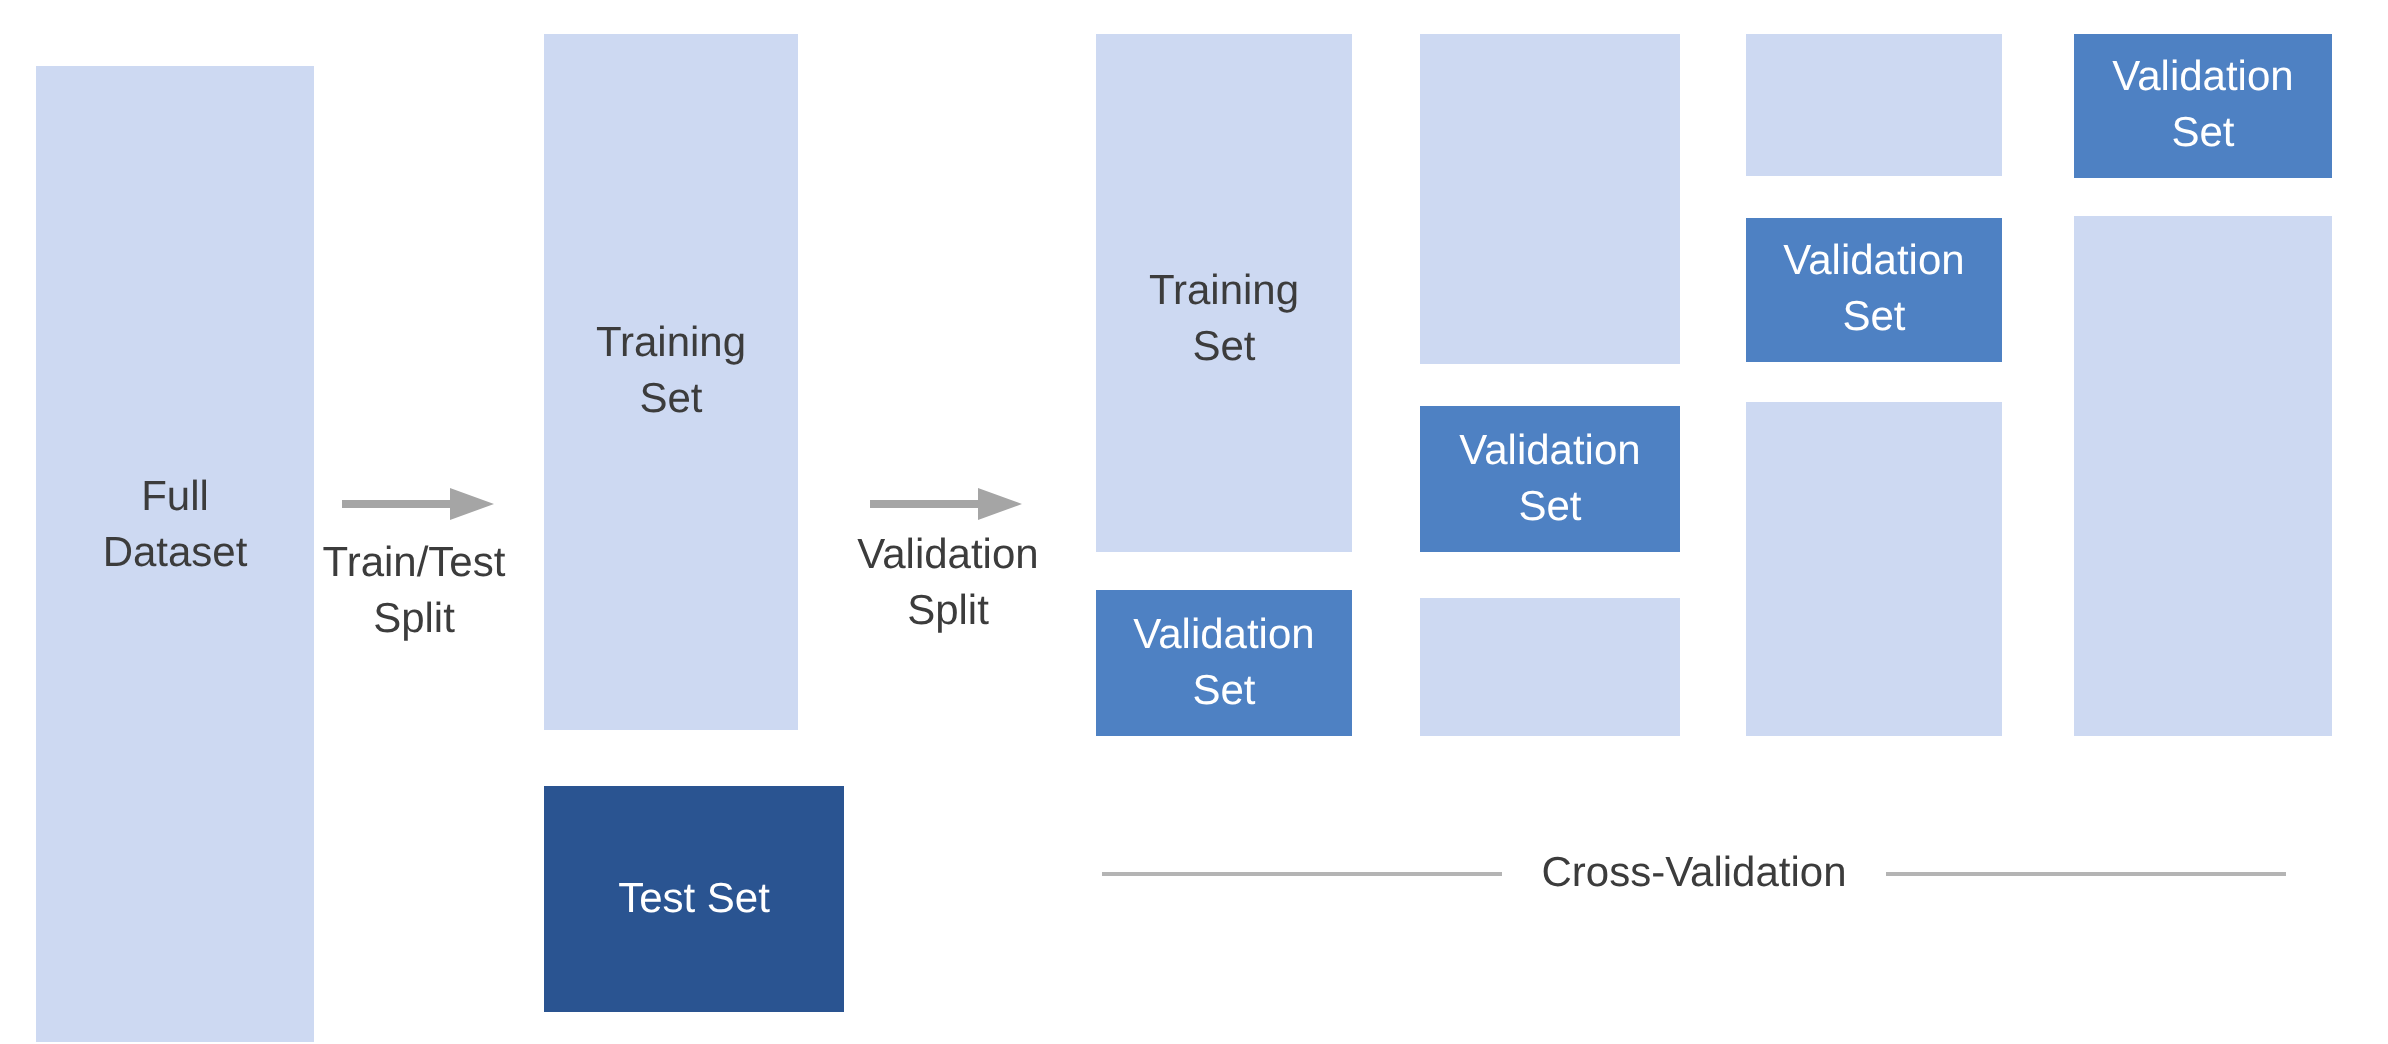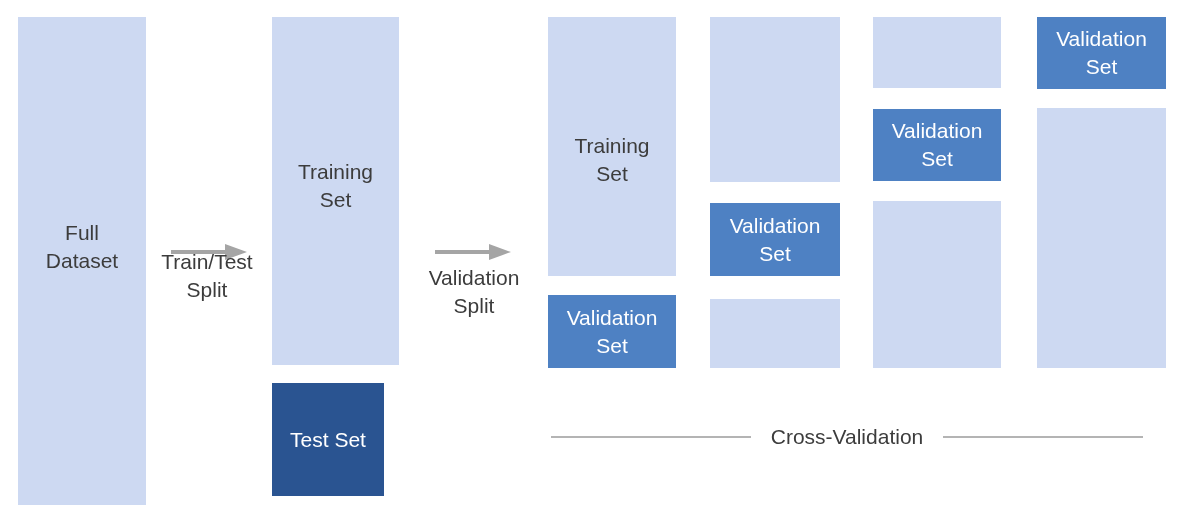--- a/index.html
+++ b/index.html
@@ -73,38 +73,38 @@
     line-height: 28px;
     color: var(--text-dark);
     white-space: nowrap;
   }
 </style>
 </head>
 <body>
 
 <div class="stage">
 
-  <div class="box light" style="left:18px; top:17px; width:128px; height:488px; padding-bottom:28px;">
+  <div class="box light" style="left:18px; top:33px; width:139px; height:488px; padding-bottom:28px;">
     <span class="lbl">Full
 Dataset</span>
   </div>
 
   <div class="arrow" style="left:171px; top:243px; width:76px; height:17px;">
     <span class="shaft"></span>
     <span class="head"></span>
   </div>
-  <div class="arrow-label" style="left:142px; top:248px;">Train/Test
+  <div class="arrow-label" style="left:142px; top:268px;">Train/Test
 Split</div>
 
   <div class="box light" style="left:272px; top:17px; width:127px; height:348px; padding-bottom:10px;">
     <span class="lbl">Training
 Set</span>
   </div>
 
-  <div class="box dark" style="left:272px; top:383px; width:112px; height:113px;">
+  <div class="box dark" style="left:272px; top:393px; width:150px; height:113px;">
     <span class="lbl on-blue">Test Set</span>
   </div>
 
   <div class="arrow" style="left:435px; top:243px; width:76px; height:17px;">
     <span class="shaft"></span>
     <span class="head"></span>
   </div>
   <div class="arrow-label" style="left:409px; top:264px;">Validation
 Split</div>
 

